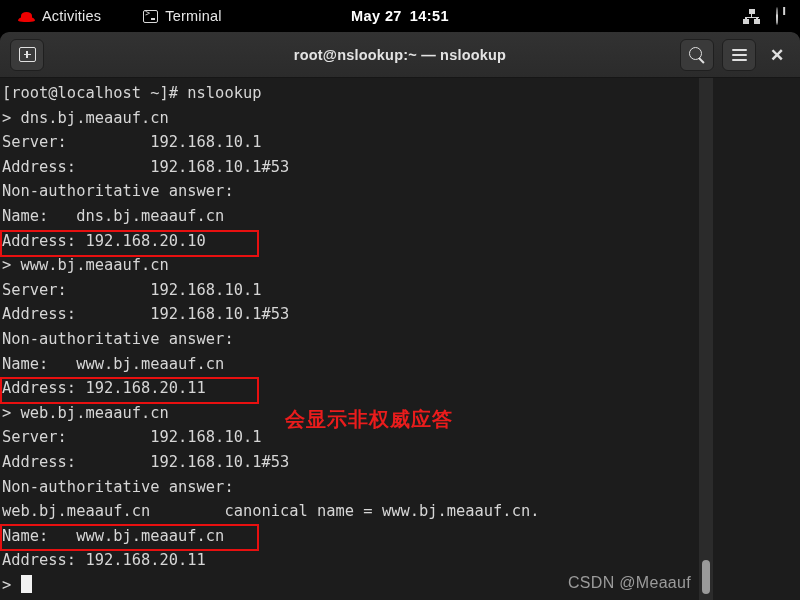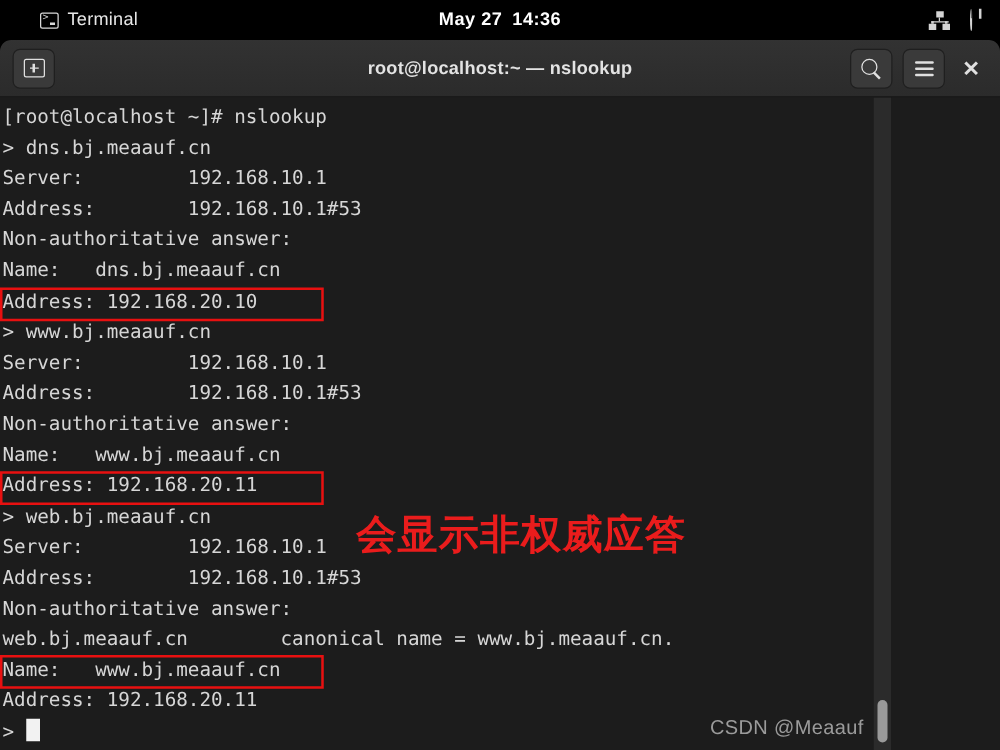--- a/index.html
+++ b/index.html
@@ -165,21 +165,21 @@
 
   
   .red-box {
     position: absolute;
     border: 2px solid #e81010;
     pointer-events: none;
   }
   #annot-text {
     position: absolute; left: 285px; top: 328px;
     font-family: "DejaVu Sans", sans-serif;
-    font-size: 32px; font-weight: bold; color: #ea1c1c;
+    font-size: 20px; font-weight: bold; color: #ea1c1c;
     letter-spacing: 1px;
     white-space: nowrap;
     text-align: center;
   }
 
   
   #scrollbar-track {
     position: absolute; right: 0; top: 0; width: 14px; height: 522px;
     background: #2b2b2b;
   }
@@ -193,29 +193,36 @@
     font-size: 16px; color: #9b9b9b;
     font-family: "Liberation Sans", sans-serif;
     letter-spacing: .3px;
   }
 </style>
 </head>
 <body>
 
 <div id="top-panel">
 
+  <div class="panel-btn" id="activities-btn">
+    <span class="redhat-logo">
+      <span class="brim"></span>
+        <span class="crown"></span>
+    </span>
+    <span class="panel-label">Activities</span>
+  </div>
 
   <div class="panel-btn" id="terminal-btn">
     <span class="term-icon"></span>
     <span class="panel-label">Terminal</span>
   </div>
 
   <div id="panel-clock">
     <span>May 27</span>
-    <span>14:36</span>
+    <span>14:51</span>
   </div>
 
   <div id="panel-right">
     <span class="net-icon">
       <i class="nbox nb-top"></i>
       <i class="nvline"></i>
       <i class="nhline"></i>
       <i class="nvl"></i>
       <i class="nvr"></i>
       <i class="nbox nb-bl"></i>
@@ -227,21 +234,21 @@
     </span>
   </div>
 </div>
 
 <div id="window">
 
   <div id="titlebar">
     <div class="tb-btn" id="new-tab-btn">
       <span class="newtab-glyph"></span>
     </div>
-    <div id="title-text">root@localhost:~ — nslookup</div>
+    <div id="title-text">root@nslookup:~ — nslookup</div>
     <div id="tb-right">
       <div class="tb-btn">
         <span class="mag-glyph"></span>
       </div>
       <div class="tb-btn">
         <span class="burger-glyph">
             <i></i>
             <i></i>
             <i></i>
           </span>

